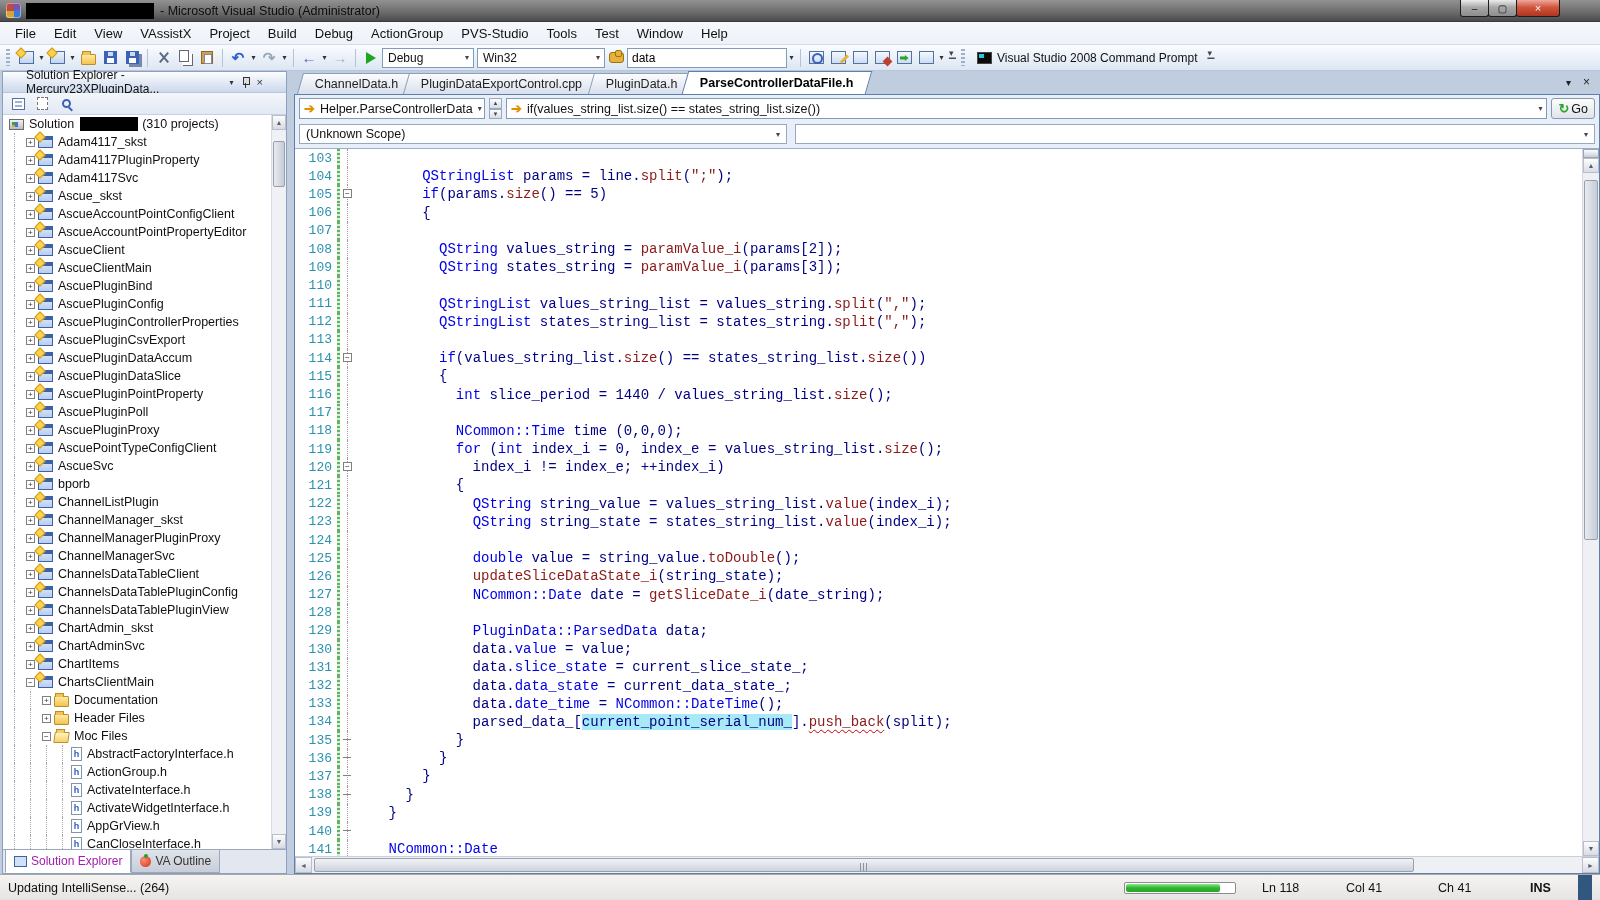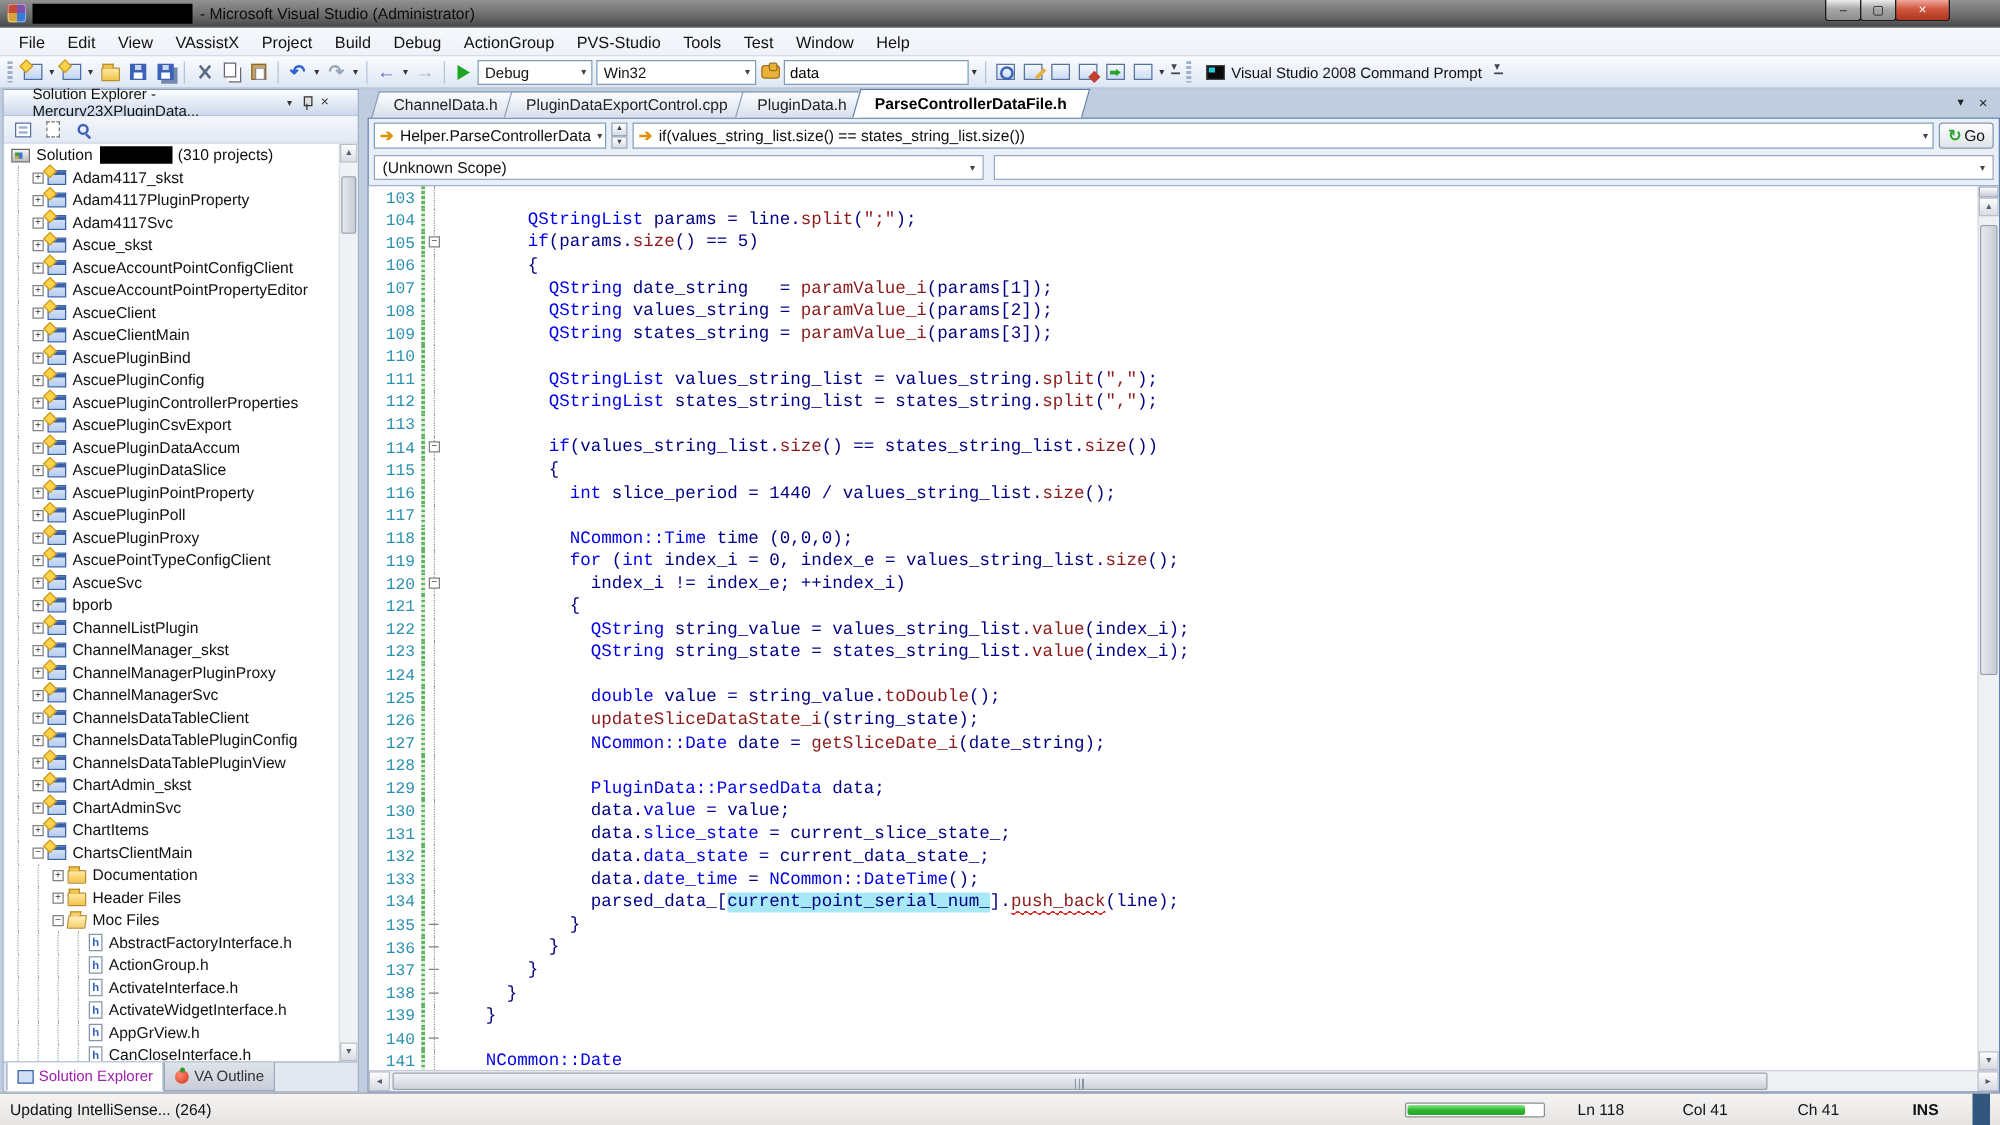--- a/index.html
+++ b/index.html
@@ -36,21 +36,21 @@
   .icon-cut{width:13px;height:13px;position:relative;}
   .icon-cut::before,.icon-cut::after{content:"";position:absolute;left:6px;top:0;width:2px;height:13px;background:#5a6a80;}
   .icon-cut::before{transform:rotate(40deg);} .icon-cut::after{transform:rotate(-40deg);}
   .icon-copy{width:10px;height:12px;background:#fff;border:1px solid #667;box-shadow:3px 3px 0 #fff,4px 4px 0 #667;margin:-3px 0 0 -3px;}
   .icon-paste{width:12px;height:13px;background:#c9a25a;border:1px solid #8a6a2a;position:relative;}
   .icon-paste::after{content:"";position:absolute;left:2px;top:2px;width:6px;height:8px;background:#fff;border:1px solid #889;}
   .arrow-glyph{font-size:15px;font-weight:bold;line-height:15px;}
   .play-tri{width:0;height:0;border-left:10px solid #1fa51f;border-top:6px solid transparent;border-bottom:6px solid transparent;}
   .tb-combo{height:20px;border:1px solid #7f9db9;background:#fff;display:flex;align-items:center;padding:0 2px 0 5px;font-size:12px;color:#111;}
   .tb-combo .dd{margin-left:auto;font-size:8px;color:#444;padding:0 2px;}
-  .tb-input{height:20px;border:1px solid #7f9db9;background:#fff;font:12px "Liberation Sans",sans-serif;padding:0 4px;width:148px;}
+  .tb-input{height:20px;border:1px solid #7f9db9;background:#fff;font:12px "Liberation Sans",sans-serif;padding:0 4px;width:160px;}
   .icon-binoc{width:15px;height:11px;background:#e8b23a;border:1px solid #9a7214;border-radius:3px;position:relative;}
   .icon-binoc::after{content:"";position:absolute;left:5px;top:-3px;width:5px;height:5px;background:#e8b23a;border:1px solid #9a7214;border-radius:2px;}
   .mini-ic{width:15px;height:13px;border:1px solid #55719c;background:linear-gradient(#f4f8ff,#cddcf2);position:relative;}
   .mini-ic.red::after{content:"";position:absolute;right:-2px;bottom:-2px;width:7px;height:7px;background:#c04030;transform:rotate(45deg);}
   .mini-ic.mag::after{content:"";position:absolute;left:2px;top:1px;width:7px;height:7px;border:2px solid #3a62b8;border-radius:50%;}
   .mini-ic.pen::after{content:"";position:absolute;right:-1px;bottom:-1px;width:3px;height:10px;background:#e8b23a;transform:rotate(45deg);}
   .mini-ic.green::after{content:"";position:absolute;left:2px;top:3px;width:9px;height:6px;background:#28a428;clip-path:polygon(0 25%,60% 25%,60% 0,100% 50%,60% 100%,60% 75%,0 75%);}
   .icon-console{width:15px;height:12px;background:#0a0a0a;border:1px solid #444;position:relative;}
   .icon-console::after{content:"";position:absolute;left:1px;top:1px;width:5px;height:4px;background:#27c8d8;}
   .cmd-btn{height:22px;display:flex;align-items:center;gap:5px;padding:0 7px;font-size:12px;color:#111;}
@@ -652,21 +652,20 @@
             <div class="code-line">
               <span class="ln">106</span>
               <span class="cb"></span>
               <span class="fold"></span>
               <span class="ctxt"><span class="tok-n">        {</span></span>
             </div>
             <div class="code-line">
               <span class="ln">107</span>
               <span class="cb"></span>
               <span class="fold"></span>
-              <span class="ctxt"><span class="tok-n">          </span><span class="tok-k">QString</span><span class="tok-n"> date_string   = </span><span class="tok-m">paramValue_i</span><span class="tok-n">(params[1]);</span></span>
             </div>
             <div class="code-line">
               <span class="ln">108</span>
               <span class="cb"></span>
               <span class="fold"></span>
               <span class="ctxt"><span class="tok-n">          </span><span class="tok-k">QString</span><span class="tok-n"> values_string = </span><span class="tok-m">paramValue_i</span><span class="tok-n">(params[2]);</span></span>
             </div>
             <div class="code-line">
               <span class="ln">109</span>
               <span class="cb"></span>
@@ -818,21 +817,21 @@
             <div class="code-line">
               <span class="ln">133</span>
               <span class="cb"></span>
               <span class="fold"></span>
               <span class="ctxt"><span class="tok-n">              data.</span><span class="tok-k">date_time</span><span class="tok-n"> = </span><span class="tok-k">NCommon::DateTime</span><span class="tok-n">();</span></span>
             </div>
             <div class="code-line">
               <span class="ln">134</span>
               <span class="cb"></span>
               <span class="fold"></span>
-              <span class="ctxt"><span class="tok-n">              parsed_data_[</span><span class="tok-hl">current_point_serial_num_</span><span class="tok-n">].</span><span class="tok-mw">push_back</span><span class="tok-n">(line);</span></span>
+              <span class="ctxt"><span class="tok-n">              parsed_data_[</span><span class="tok-hl">current_point_serial_num_</span><span class="tok-n">].</span><span class="tok-mw">push_back</span><span class="tok-n">(split);</span></span>
             </div>
             <div class="code-line">
               <span class="ln">135</span>
               <span class="cb"></span>
               <span class="fold">
                 <span class="foldtick"></span>
               </span>
               <span class="ctxt"><span class="tok-n">            }</span></span>
             </div>
             <div class="code-line">

